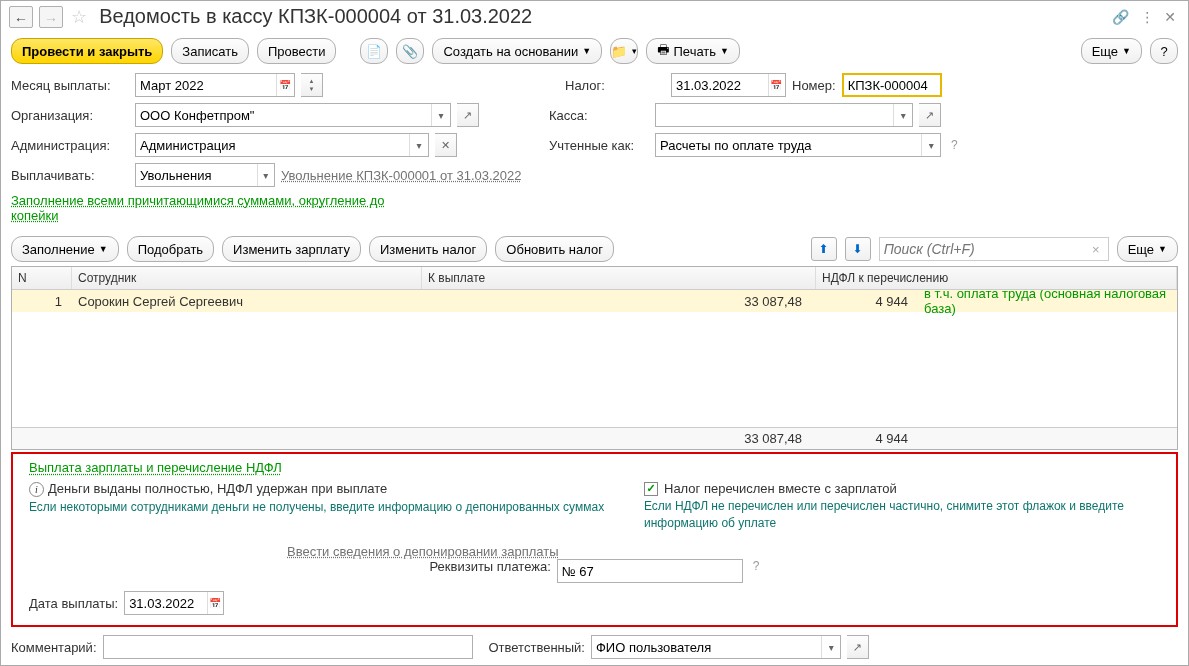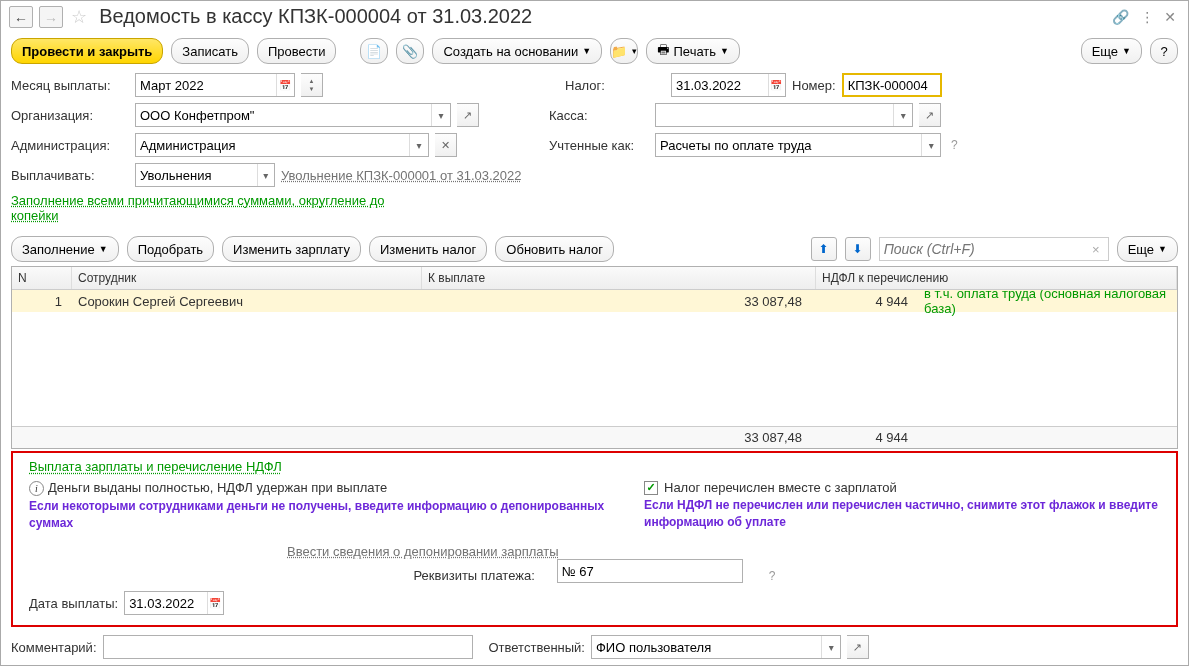--- a/index.html
+++ b/index.html
@@ -59,21 +59,21 @@
 .tf-pay { width: 394px; text-align:right; padding-right:14px; }
 .tf-ndfl { width: 100px; text-align:right; padding-right:8px; }
 
 .sign-row { padding: 10px 10px 4px 10px; }
 
 .redbox { border: 2px solid #dd0000; margin: 2px 10px; padding: 6px 16px; }
 .redbox-row { display: flex; margin-bottom: 4px; align-items: flex-start; }
 .redbox-left { width: 615px; padding-right: 10px; }
 .redbox-right { flex: 1; }
 .info-icon { display:inline-flex; width:15px; height:15px; border:1px solid #888; border-radius:50%; align-items:center; justify-content:center; font-size:10px; margin-right:4px; font-style: italic; font-family: serif;}
-.warn-text { color: #6d28d9; font-size: 12px; line-height: 1.4; margin-top: 2px; font-weight: bold;}
+.warn-text { color: #0f766e; font-size: 12px; line-height: 1.4; margin-top: 2px;}
 .checkbox-wrap { display: flex; align-items: center; gap: 6px; }
 .checkbox { width: 14px; height: 14px; border: 1px solid #888; display:flex; align-items:center; justify-content:center; color:#090; font-size:11px; font-weight:bold;}
 
 .bottom-row { display: flex; align-items: center; padding: 6px 10px; gap: 6px;}
 </style>
 </head>
 <body>
 
 <div class="window">
   <div class="titlebar">
@@ -249,21 +249,21 @@
           <div class="checkbox">✓</div>
           <span>Налог перечислен вместе с зарплатой</span>
         </div>
         <div class="warn-text">Если НДФЛ не перечислен или перечислен частично, снимите этот флажок и введите информацию об уплате</div>
       </div>
     </div>
     <div class="redbox-row" style="margin-top:12px; align-items:center;flex-direction:column;">
       <div class="redbox-left">
         <a class="link">Ввести сведения о депонировании зарплаты</a>
       </div>
-      <div class="redbox-right" style="display:flex;align-items:flex-end;gap:22px;">
+      <div class="redbox-right" style="display:flex;align-items:flex-start;gap:6px;">
         <span>Реквизиты платежа:</span>
         <div class="input-box" style="flex:1">
             <input value="№ 67" style="">
           </div>
         <span class="help-icon">?</span>
       </div>
     </div>
     <div class="redbox-row" style="margin-top:8px; align-items:center;">
       <span style="margin-right:6px;">Дата выплаты:</span>
       <div class="input-box" style="width:100px">

